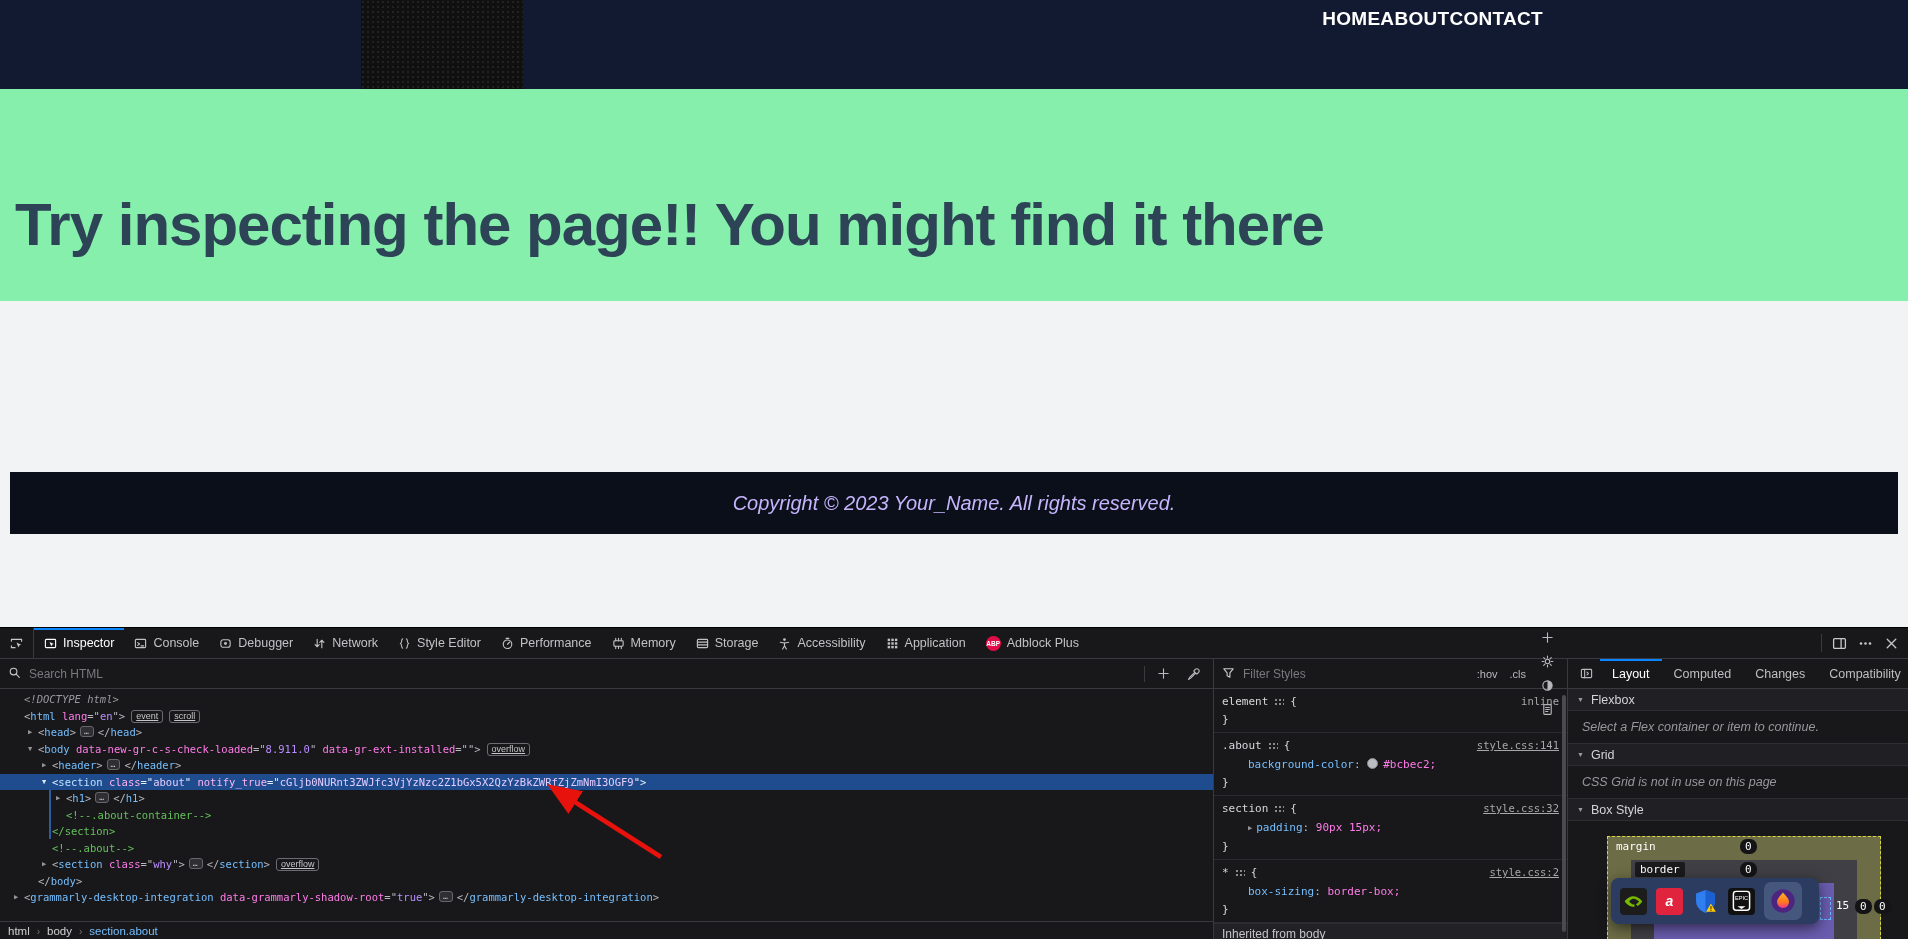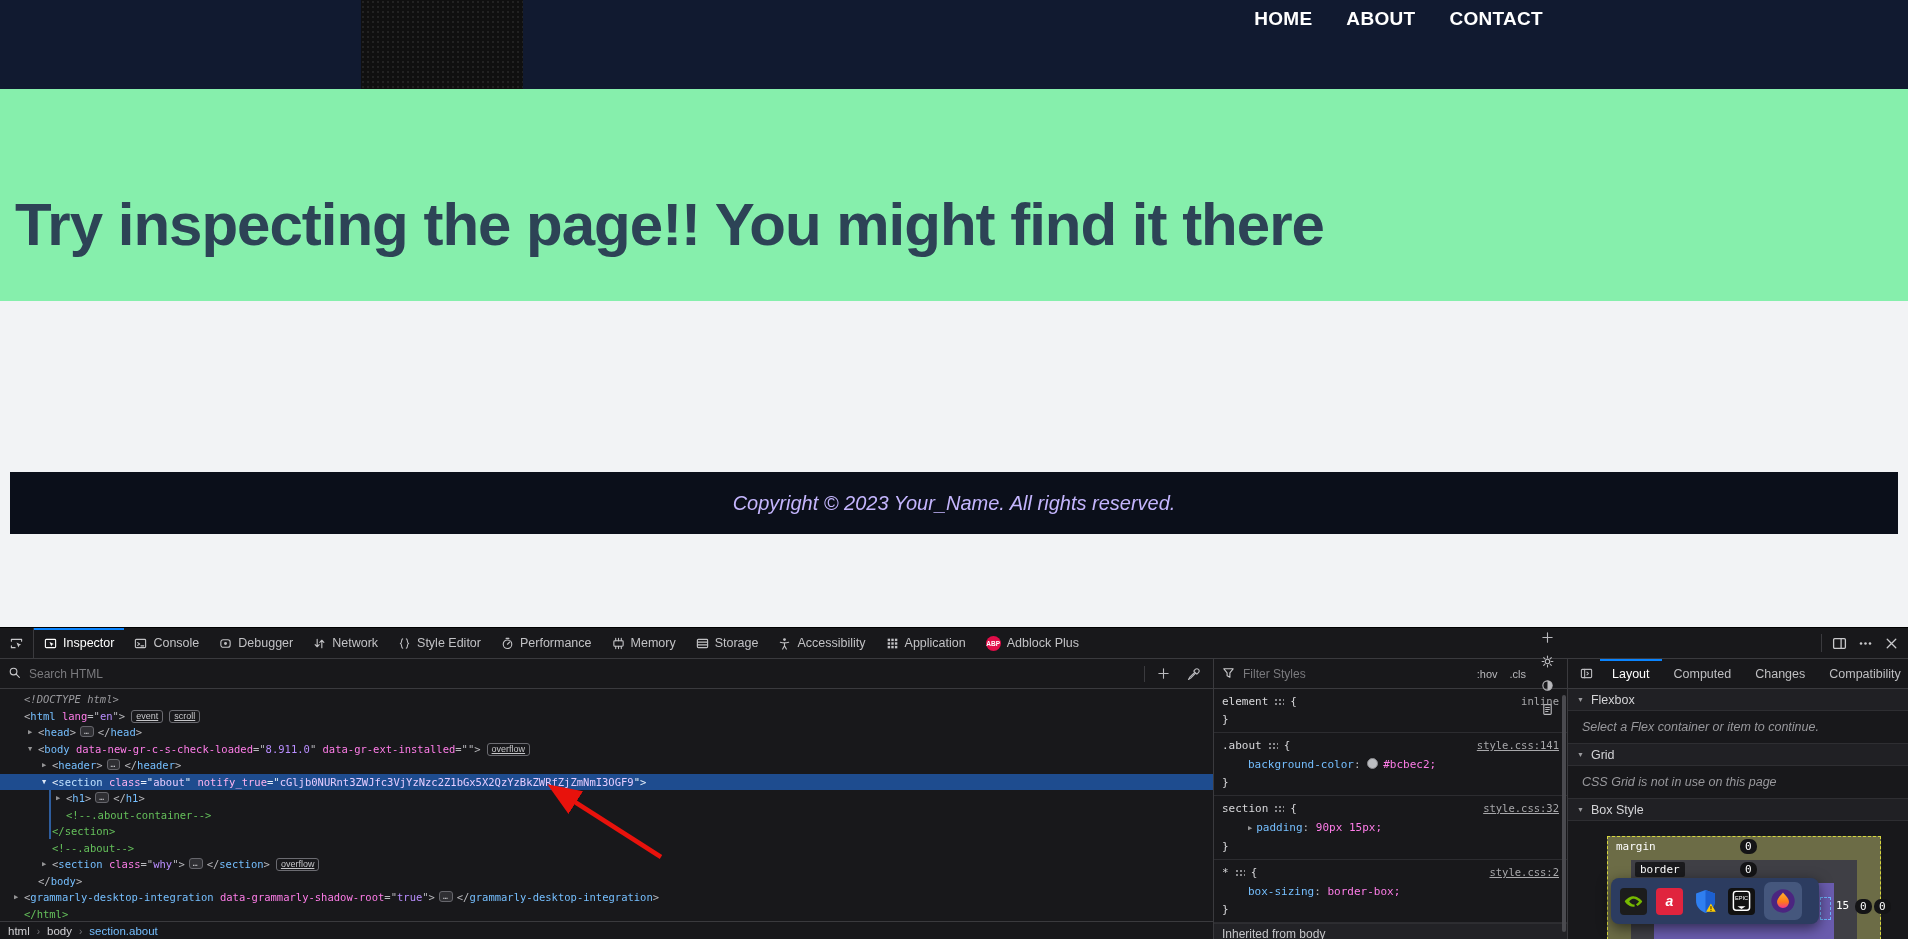--- a/index.html
+++ b/index.html
@@ -2,21 +2,21 @@
 <html><head>
 <meta charset="utf-8">
 <style>
   html,body{margin:0;padding:0;background:#333;}
   #screen{position:relative;width:1908px;height:939px;overflow:hidden;background:#f2f3f5;
           font-family:"Liberation Sans",sans-serif;}
   
   #site-header{position:absolute;left:0;top:0;width:100%;height:89px;background:#111a30;}
   #site-logo{position:absolute;left:361px;top:0;width:162px;height:89px;background-color:#101010;
              background-image:radial-gradient(circle at 2px 2px,#222 1px,transparent 1.4px);background-size:5px 5px;}
-  #site-nav{position:absolute;right:365px;top:0;height:38px;display:flex;align-items:center;gap:34px;}
+  #site-nav{position:absolute;right:365px;top:0;height:38px;display:flex;align-items:center;}
   .nav-link{color:#fff;font-size:19px;font-weight:700;letter-spacing:.3px;cursor:pointer;}
   #about-sec{position:absolute;left:0;top:89px;width:100%;height:212px;background:#86efac;box-sizing:border-box;
              padding:104px 15px 0 15px;}
   #about-sec h1{margin:0;font-size:60px;line-height:1.05;font-weight:700;color:#2d4356;letter-spacing:-1px;}
   #gap1{position:absolute;left:0;top:385px;width:100%;height:87px;background:#f2f3f5;}
   #site-footer{position:absolute;left:10px;right:10px;top:472px;height:62px;background:#0b0f1a;
                display:flex;align-items:center;justify-content:center;}
   #site-footer p{margin:0;color:#c4b5fd;font-size:20px;font-style:italic;}
   #gap2{position:absolute;left:0;top:534px;width:100%;height:93px;background:#f2f3f5;}
   
@@ -297,21 +297,20 @@
             <div class="mrow" style="padding-left: 38px;"><span class="twisty" style="left: 24px;">▼</span><span class="tok-p">&lt;</span><span class="tok-tag">body</span><span class="tok-an"> data-new-gr-c-s-check-loaded</span><span class="tok-p">="</span><span class="tok-av">8.911.0</span><span class="tok-p">"</span><span class="tok-an"> data-gr-ext-installed</span><span class="tok-p">=""&gt;</span><span class="badge">overflow</span></div>
             <div class="mrow" style="padding-left: 52px;"><span class="twisty" style="left: 38px;">▶</span><span class="tok-p">&lt;</span><span class="tok-tag">header</span><span class="tok-p">&gt;</span><span class="ell">…</span><span class="tok-p">&lt;/</span><span class="tok-tag">header</span><span class="tok-p">&gt;</span></div>
             <div class="mrow sel" style="padding-left: 52px;"><span class="twisty" style="left: 38px;">▼</span><span class="tok-p">&lt;</span><span class="tok-tag">section</span><span class="tok-an"> class</span><span class="tok-p">="</span><span class="tok-av">about</span><span class="tok-p">"</span><span class="tok-an"> notify_true</span><span class="tok-p">="</span><span class="tok-av">cGljb0NURnt3ZWJfc3VjYzNzc2Z1bGx5X2QzYzBkZWRfZjZmNmI3OGF9</span><span class="tok-p">"&gt;</span></div>
             <div class="mrow" style="padding-left: 66px;"><span class="twisty" style="left: 52px;">▶</span><span class="tok-p">&lt;</span><span class="tok-tag">h1</span><span class="tok-p">&gt;</span><span class="ell">…</span><span class="tok-p">&lt;/</span><span class="tok-tag">h1</span><span class="tok-p">&gt;</span></div>
             <div class="mrow" style="padding-left: 66px;"><span class="tok-cm">&lt;!--.about-container--&gt;</span></div>
             <div class="mrow" style="padding-left: 52px;"><span class="tok-cl">&lt;/section&gt;</span></div>
             <div class="mrow" style="padding-left: 52px;"><span class="tok-cm">&lt;!--.about--&gt;</span></div>
             <div class="mrow" style="padding-left: 52px;"><span class="twisty" style="left: 38px;">▶</span><span class="tok-p">&lt;</span><span class="tok-tag">section</span><span class="tok-an"> class</span><span class="tok-p">="</span><span class="tok-av">why</span><span class="tok-p">"&gt;</span><span class="ell">…</span><span class="tok-p">&lt;/</span><span class="tok-tag">section</span><span class="tok-p">&gt;</span><span class="badge">overflow</span></div>
             <div class="mrow" style="padding-left: 38px;"><span class="tok-p">&lt;/</span><span class="tok-tag">body</span><span class="tok-p">&gt;</span></div>
             <div class="mrow" style="padding-left: 24px;"><span class="twisty" style="left: 10px;">▶</span><span class="tok-p">&lt;</span><span class="tok-tag">grammarly-desktop-integration</span><span class="tok-an"> data-grammarly-shadow-root</span><span class="tok-p">="</span><span class="tok-av">true</span><span class="tok-p">"&gt;</span><span class="ell">…</span><span class="tok-p">&lt;/</span><span class="tok-tag">grammarly-desktop-integration</span><span class="tok-p">&gt;</span></div>
-            <div class="mrow" style="padding-left: 24px;"><span class="tok-cl">&lt;/html&gt;</span></div>
             <div id="child-guide" style="top: 101px; height: 49px;"></div>
           </div>
         <div id="crumb-bar">
             <span class="crumb">html</span>
             <span class="crumb-sep">›</span>
             <span class="crumb">body</span>
             <span class="crumb-sep">›</span>
             <span class="crumb sel-crumb">section.about</span>
           </div>
       </div>

